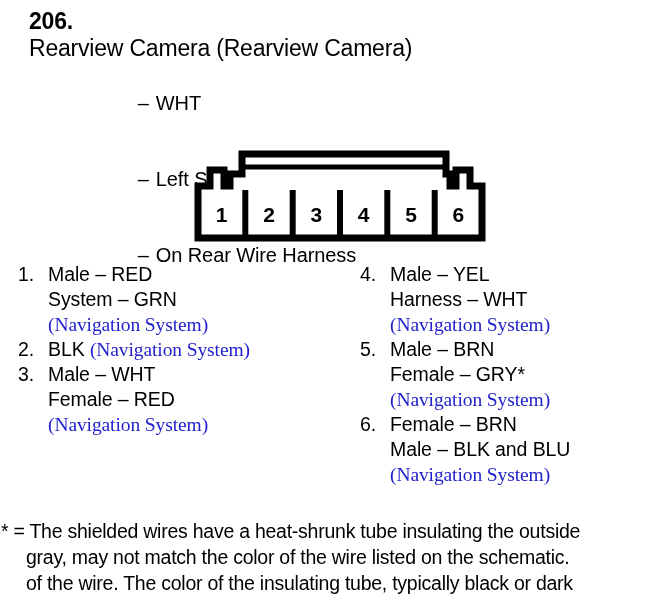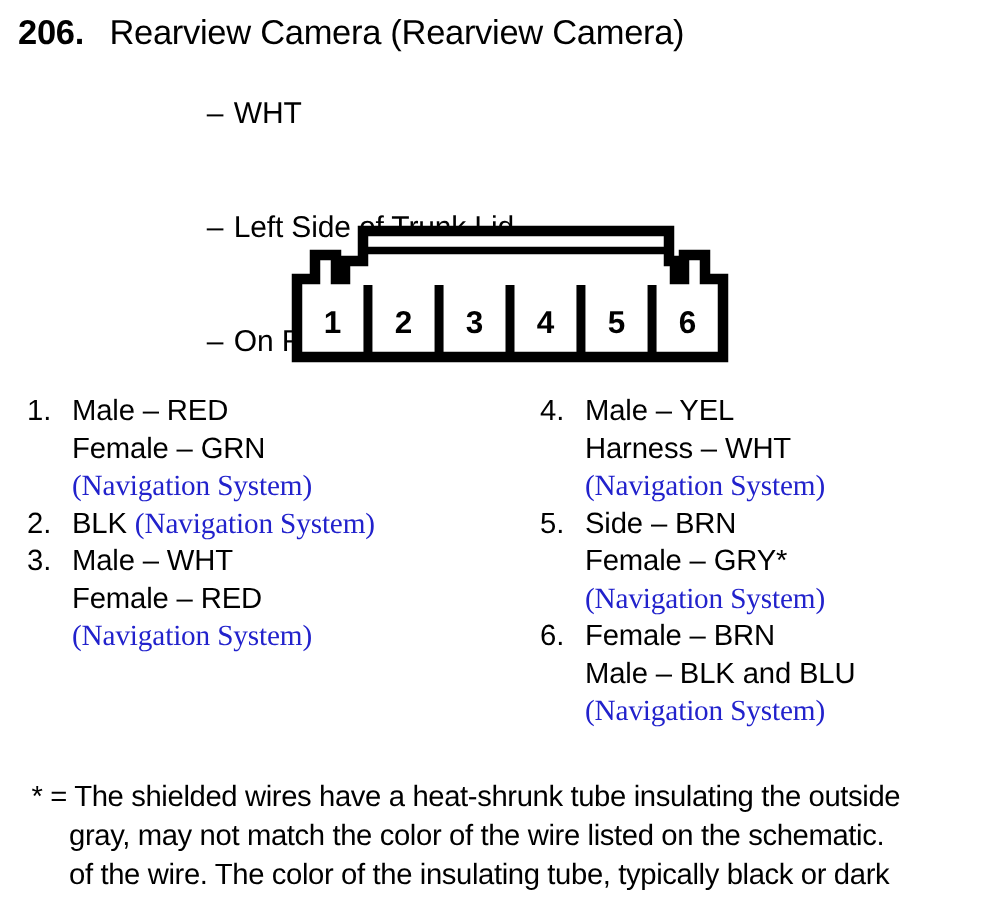--- a/index.html
+++ b/index.html
@@ -22,20 +22,21 @@
     position: absolute;
     left: 0;
     top: 0;
     width: 662px;
   }
   .title-row {
     display: flex;
     align-items: baseline;
     padding-left: 12px;
     padding-top: 8px;
+    flex-direction: column;
   }
   .title-num {
     font-size: 23px;
     font-weight: bold;
     letter-spacing: -0.2px;
     white-space: pre;
   }
   .title-text {
     font-size: 23px;
     font-weight: normal;
@@ -100,21 +101,21 @@
     letter-spacing: -0.1px;
   }
   .nav {
     color: #2222cc;
     font-family: Liberation Serif, serif;
   }
 
   
   .footnote {
     position: absolute;
-    left: 21px;
+    left: 1px;
     top: 518px;
     width: 640px;
     font-size: 19.5px;
     line-height: 26px;
     letter-spacing: -0.25px;
   }
   .footnote .fn-line {
     white-space: pre;
   }
   .footnote .fn-indent {
@@ -184,21 +185,21 @@
 </div>
 
 <div class="pin-columns">
 
   <div class="col col-left">
 
     <div class="pin-item">
       <span class="pin-num">1.</span>
       <span class="pin-lines">
         <div class="pin-line">Male – RED</div>
-        <div class="pin-line">Female – GRN</div>
+        <div class="pin-line">System – GRN</div>
         <div class="pin-line nav">(Navigation System)</div>
       </span>
     </div>
 
     <div class="pin-item">
       <span class="pin-num">2.</span>
       <span class="pin-lines">
         <div class="pin-line"><span>BLK </span><span class="nav">(Navigation System)</span></div>
       </span>
     </div>
@@ -221,21 +222,21 @@
       <span class="pin-lines">
         <div class="pin-line">Male – YEL</div>
         <div class="pin-line">Harness – WHT</div>
         <div class="pin-line nav">(Navigation System)</div>
       </span>
     </div>
 
     <div class="pin-item">
       <span class="pin-num">5.</span>
       <span class="pin-lines">
-        <div class="pin-line">Side – BRN</div>
+        <div class="pin-line">Male – BRN</div>
         <div class="pin-line">Female – GRY*</div>
         <div class="pin-line nav">(Navigation System)</div>
       </span>
     </div>
 
     <div class="pin-item">
       <span class="pin-num">6.</span>
       <span class="pin-lines">
         <div class="pin-line">Female – BRN</div>
         <div class="pin-line">Male – BLK and BLU</div>

